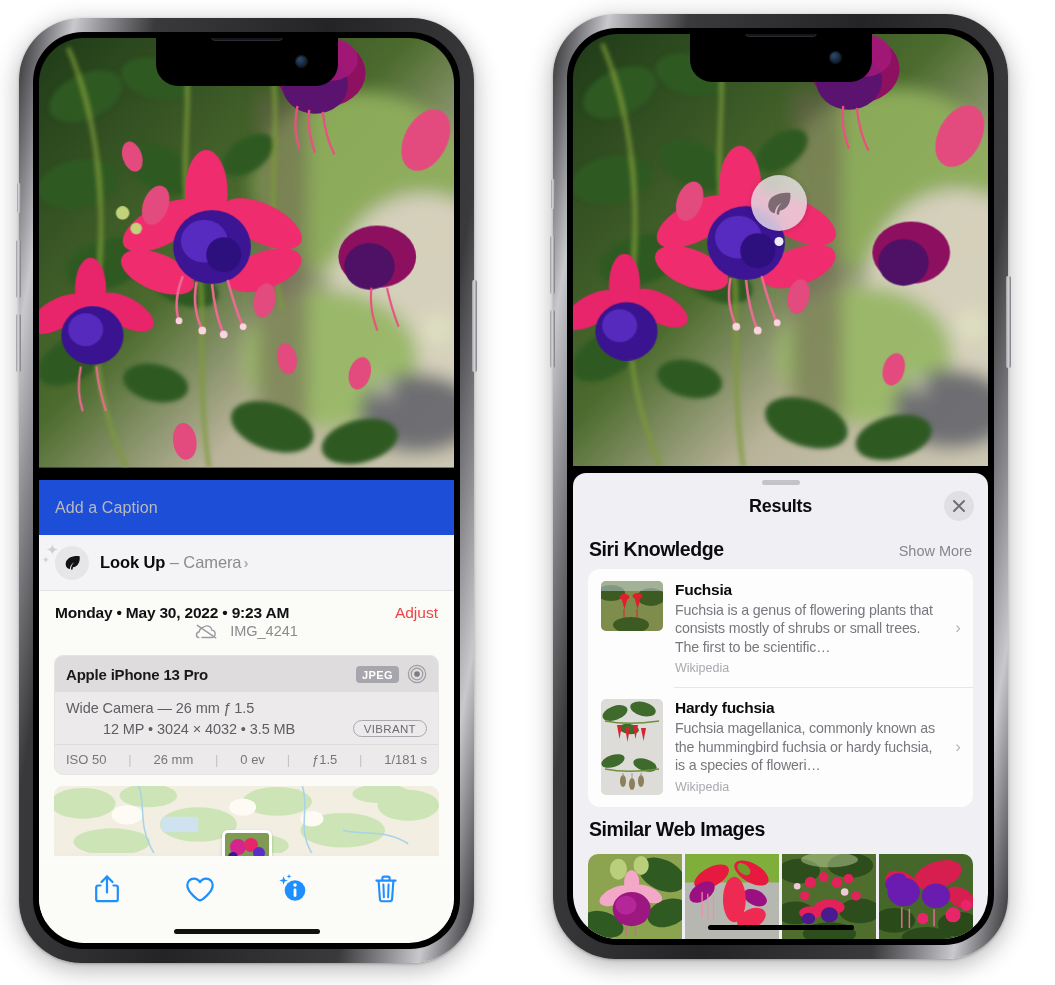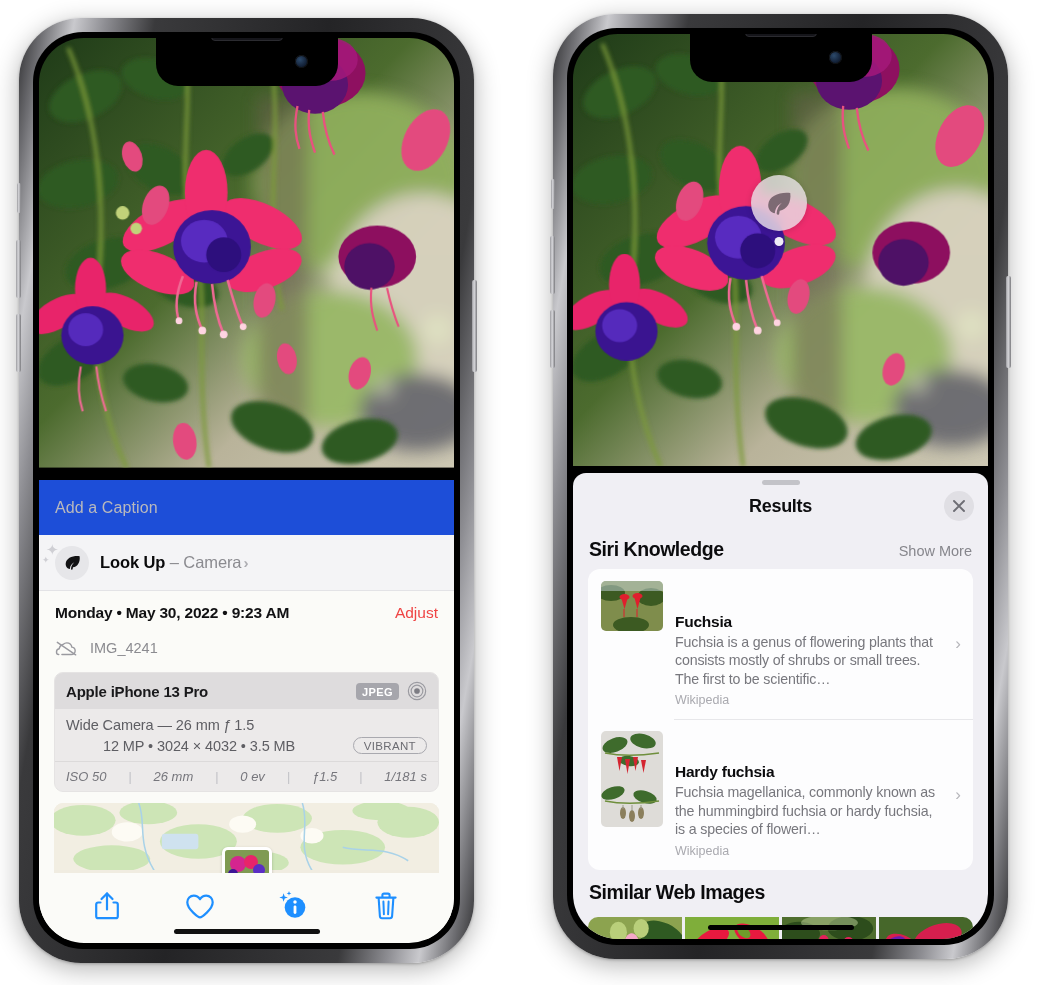--- a/index.html
+++ b/index.html
@@ -112,21 +112,21 @@
   .lookup-text { font-size: 16.5px; color: #0b0b0c; font-weight: 700; letter-spacing: -.1px;}
   .lookup-text .lite { color: #8b8b90; font-weight: 400; }
   .chev { color: #aeaeb3; font-size: 15px; margin-left: 2px; }
 
   .meta-block { padding: 13px 16px 8px 16px; background: #fbfbf8; }
   .meta-line1 {
     display: flex; align-items: baseline; justify-content: space-between;
   }
   .meta-date { font-size: 15.5px; color: #111113; font-weight: 700; letter-spacing: -.2px;}
   .adjust { font-size: 15.5px; color: #ef4444; font-weight: 400; }
-  .meta-line2 { display: flex; align-items: center; gap: 12px; margin-top: 18px; }
+  .meta-line2 { display: flex; align-items: center; gap: 12px; margin-top: 1px; justify-content: center; }
   .cloudoff { width: 23px; height: 15px; }
   .filename { font-size: 14.5px; color: #8b8b90; }
 
   
   .cam-card {
     margin: 8px 15px 0 15px; border-radius: 9px; overflow: hidden;
     background: #eceaea; border: 1px solid #e5e3e3;
   }
   .cam-head {
     background: #dedcdd; padding: 8px 11px;
@@ -143,21 +143,21 @@
   .cam-l1 { font-size: 14.5px; color: #5e5e63; letter-spacing: -.1px;}
   .cam-l2row { display: flex; align-items: center; justify-content: space-between; margin-top: 4px; margin-left: 37px;}
   .cam-l2 { font-size: 14.5px; color: #5e5e63; letter-spacing: -.1px;}
   .vibrant {
     border: 1px solid #a9a9af; color: #6c6c72; border-radius: 11px;
     font-size: 11.5px; padding: 2px 10px 1px 10px; letter-spacing: .35px;
   }
   .exif {
     display: flex; align-items: center; justify-content: space-between;
     border-top: 1px solid #dcdada; padding: 7px 11px 7px 11px;
-    font-size: 13px; color: #76767c; font-style: italic;
+    font-size: 13px; color: #76767c;
   }
   .exif .sep { color: #c2c2c7; }
 
   
   .map-strip {
     margin: 11px 15px 0 15px; height: 70px; border-radius: 9px 9px 0 0;
     position: relative; overflow: hidden;
     background: #f0ece1;
   }
   .map-thumb {
@@ -230,21 +230,21 @@
   .kn-row {
     display: flex; gap: 12px; padding: 12px 12px 12px 13px; align-items: flex-start;
     position: relative;
   }
   .kn-row + .kn-row::before {
     content: ""; position: absolute; left: 86px; right: 0; top: 0; height: 1px; background: #e7e7ea;
   }
   .kn-thumb { width: 62px; height: 50px; border-radius: 5px; overflow: hidden; flex: 0 0 auto; }
   .kn-thumb.tall { height: 96px; }
   .kn-text { flex: 1 1 auto; min-width: 0; padding-right: 16px; }
-  .kn-title { font-size: 15.5px; font-weight: 700; color: #0b0b0d; letter-spacing: -.25px; margin-top: 32px; }
+  .kn-title { font-size: 15.5px; font-weight: 700; color: #0b0b0d; letter-spacing: -.25px; }
   .kn-desc { font-size: 14.2px; color: #77777d; line-height: 1.30; margin-top: 2px; letter-spacing: -.15px;}
   .kn-src { font-size: 12.5px; color: #a9a9af; margin-top: 5px; }
   .kn-chev { position: absolute; right: 12px; top: 50%; transform: translateY(-50%); color: #b6b6bb; font-size: 17px;}
 
   .img-strip { display: flex; gap: 3px; padding: 0 15px; margin-top: 5px; }
   .img-cell { width: 99px; height: 92px; overflow: hidden; position: relative; }
   .img-cell:first-child { border-radius: 10px 0 0 0; }
   .img-cell:last-child  { border-radius: 0 10px 0 0; }
 
   

